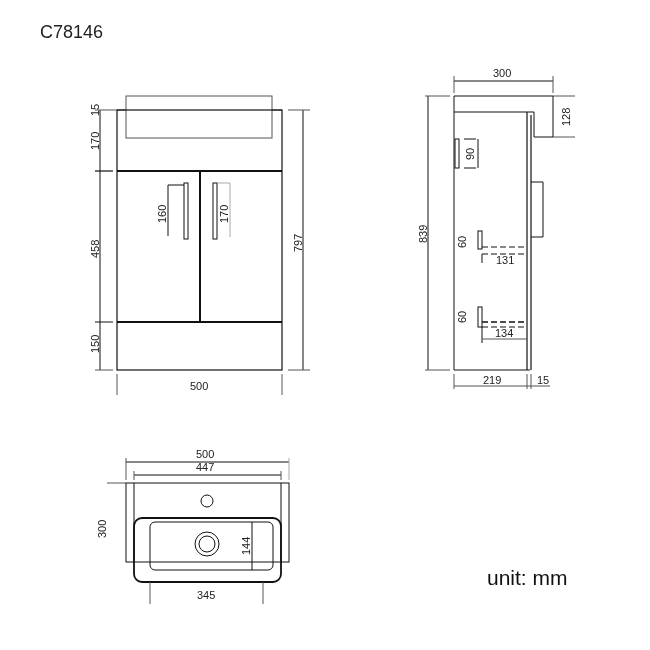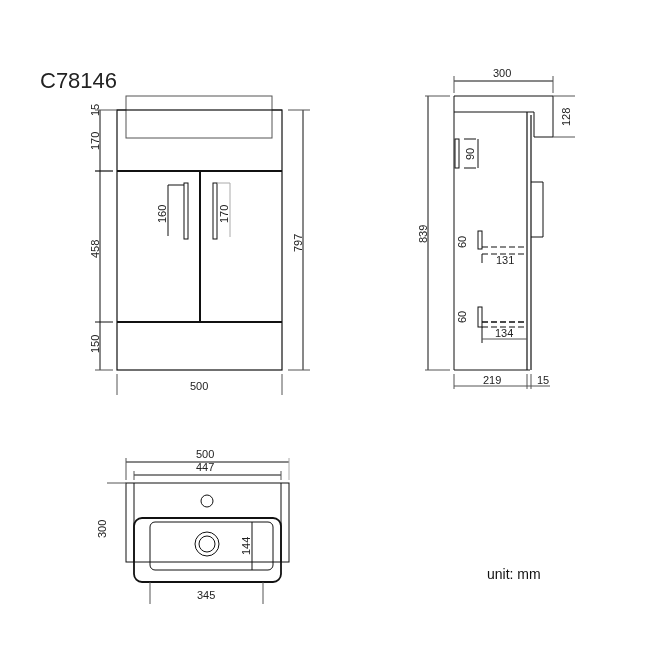--- a/index.html
+++ b/index.html
@@ -1,19 +1,19 @@
 <!DOCTYPE html>
 <html><head>
 <meta charset="utf-8">
 <style>
   html, body { margin:0; padding:0; background:#ffffff; }
   body { width:650px; height:650px; position:relative; overflow:hidden;
          font-family:"Liberation Sans", sans-serif; color:#222; }
-  .title { position:absolute; left:40px; top:22px; font-size:22px; color:#222;margin-top:46px; }
-  .unit { position:absolute; left:487px; top:566px; font-size:14px; color:#111; }
+  .title { position:absolute; left:40px; top:22px; font-size:18px; color:#222; }
+  .unit { position:absolute; left:487px; top:566px; font-size:21px; color:#111; }
   svg { position:absolute; left:0; top:0; }
   .lbl { font-family:"Liberation Sans", sans-serif; font-size:11px; fill:#222; }
 </style>
 </head>
 <body>
 
 <div class="title">C78146</div>
 <div class="unit">unit: mm</div>
 
 <svg width="650" height="650" viewBox="0 0 650 650">

